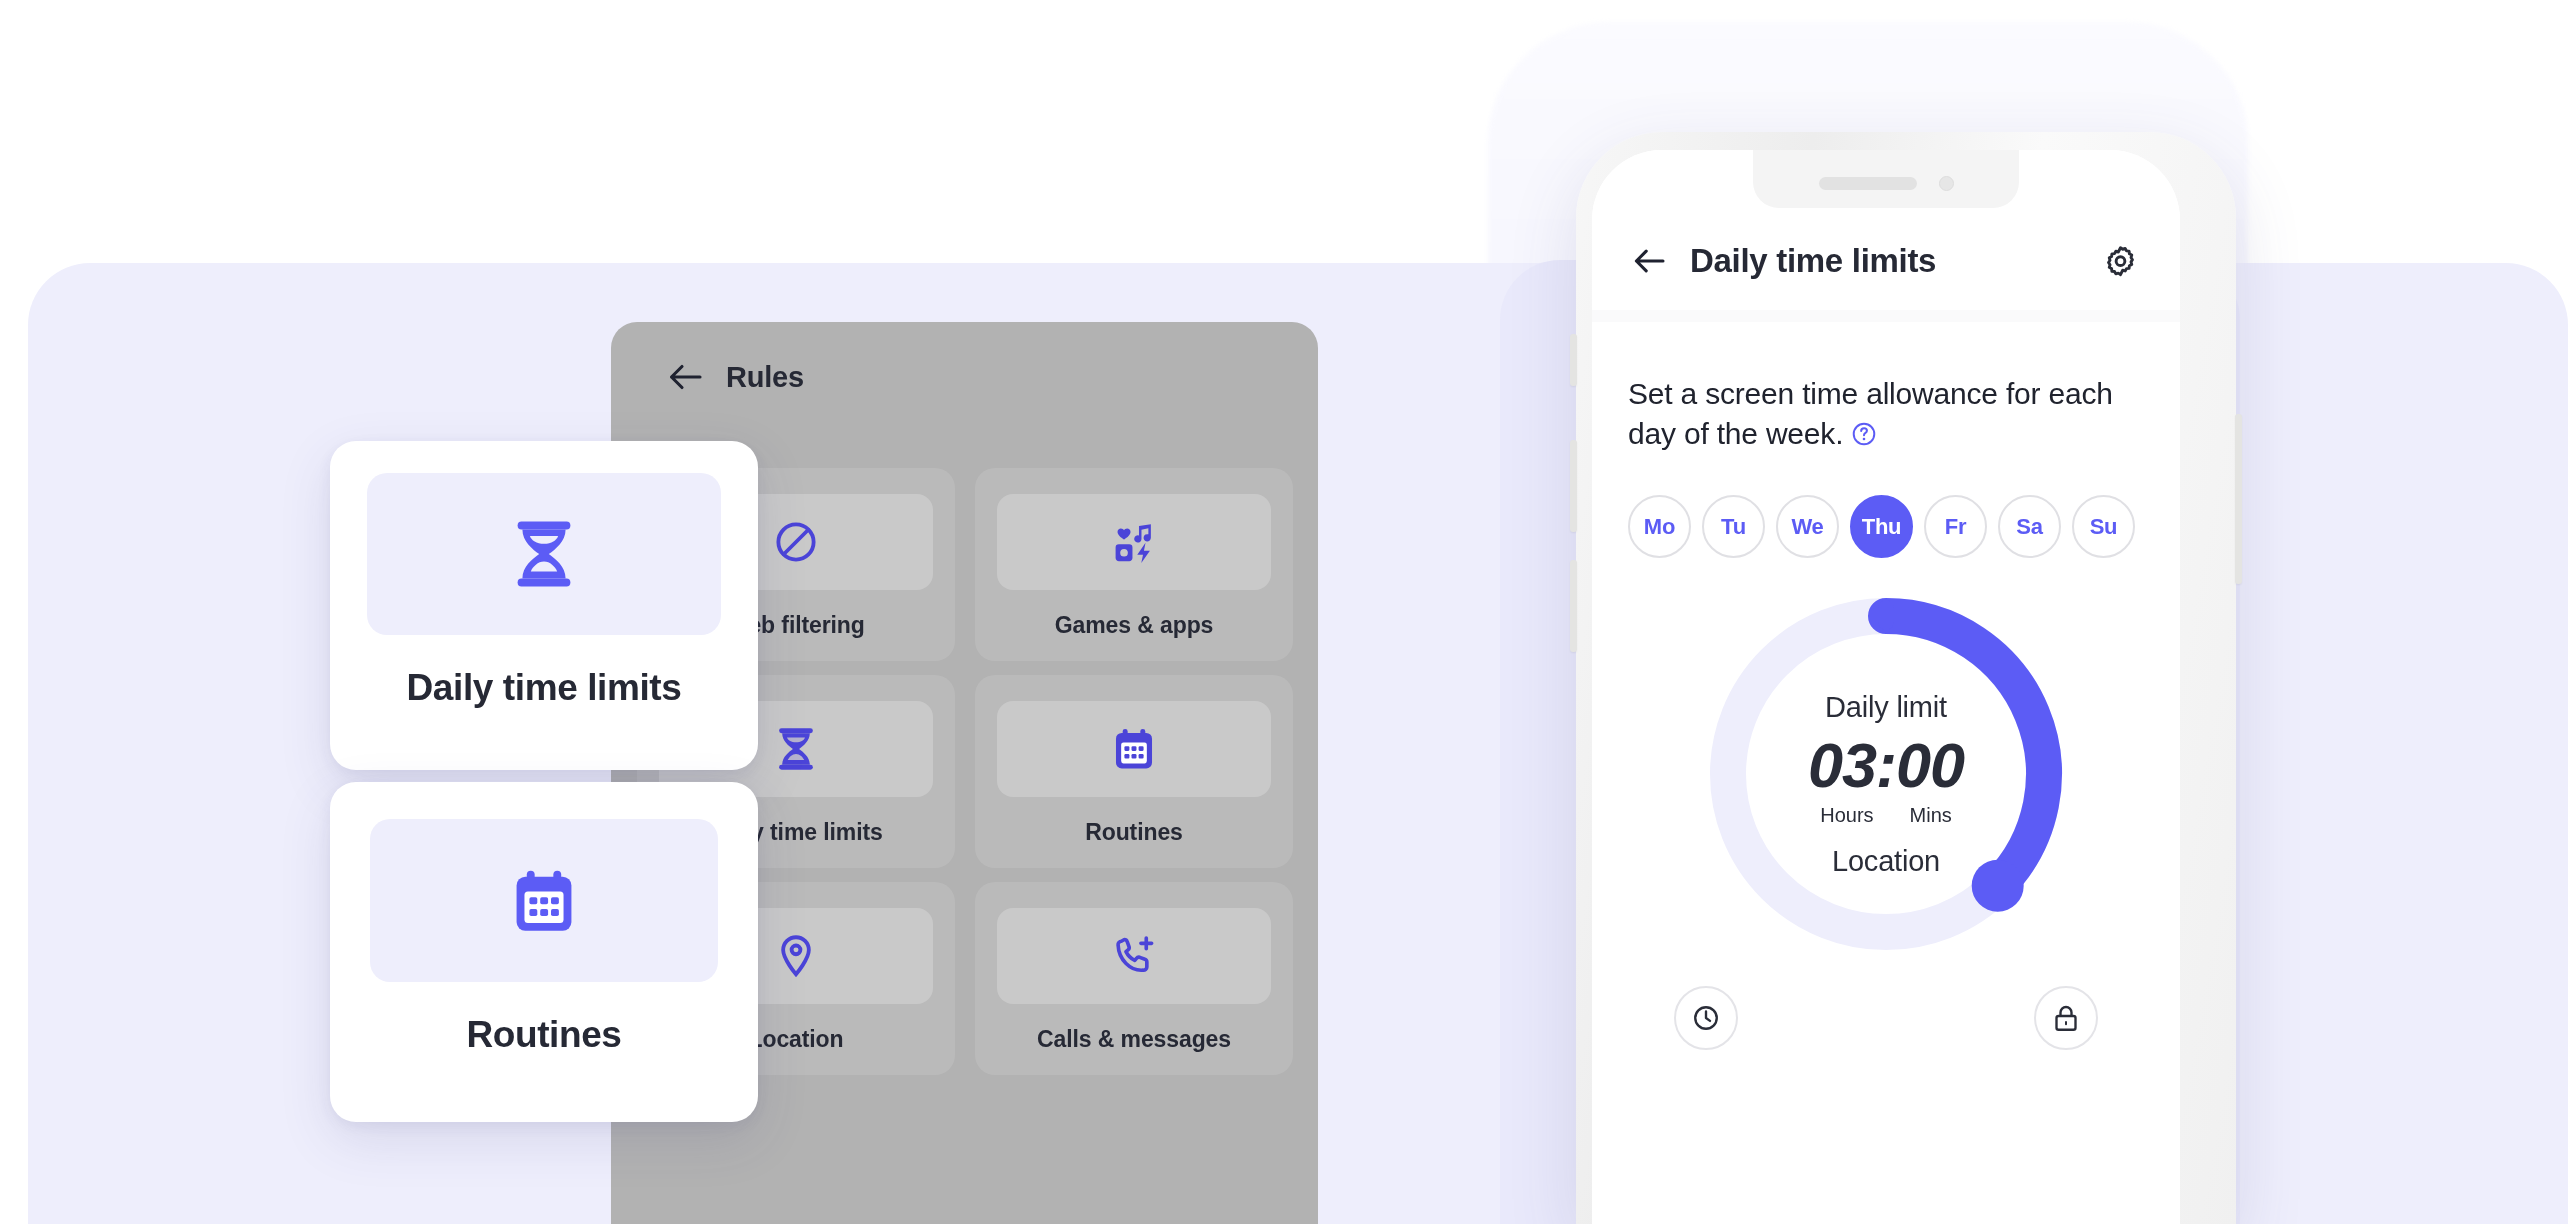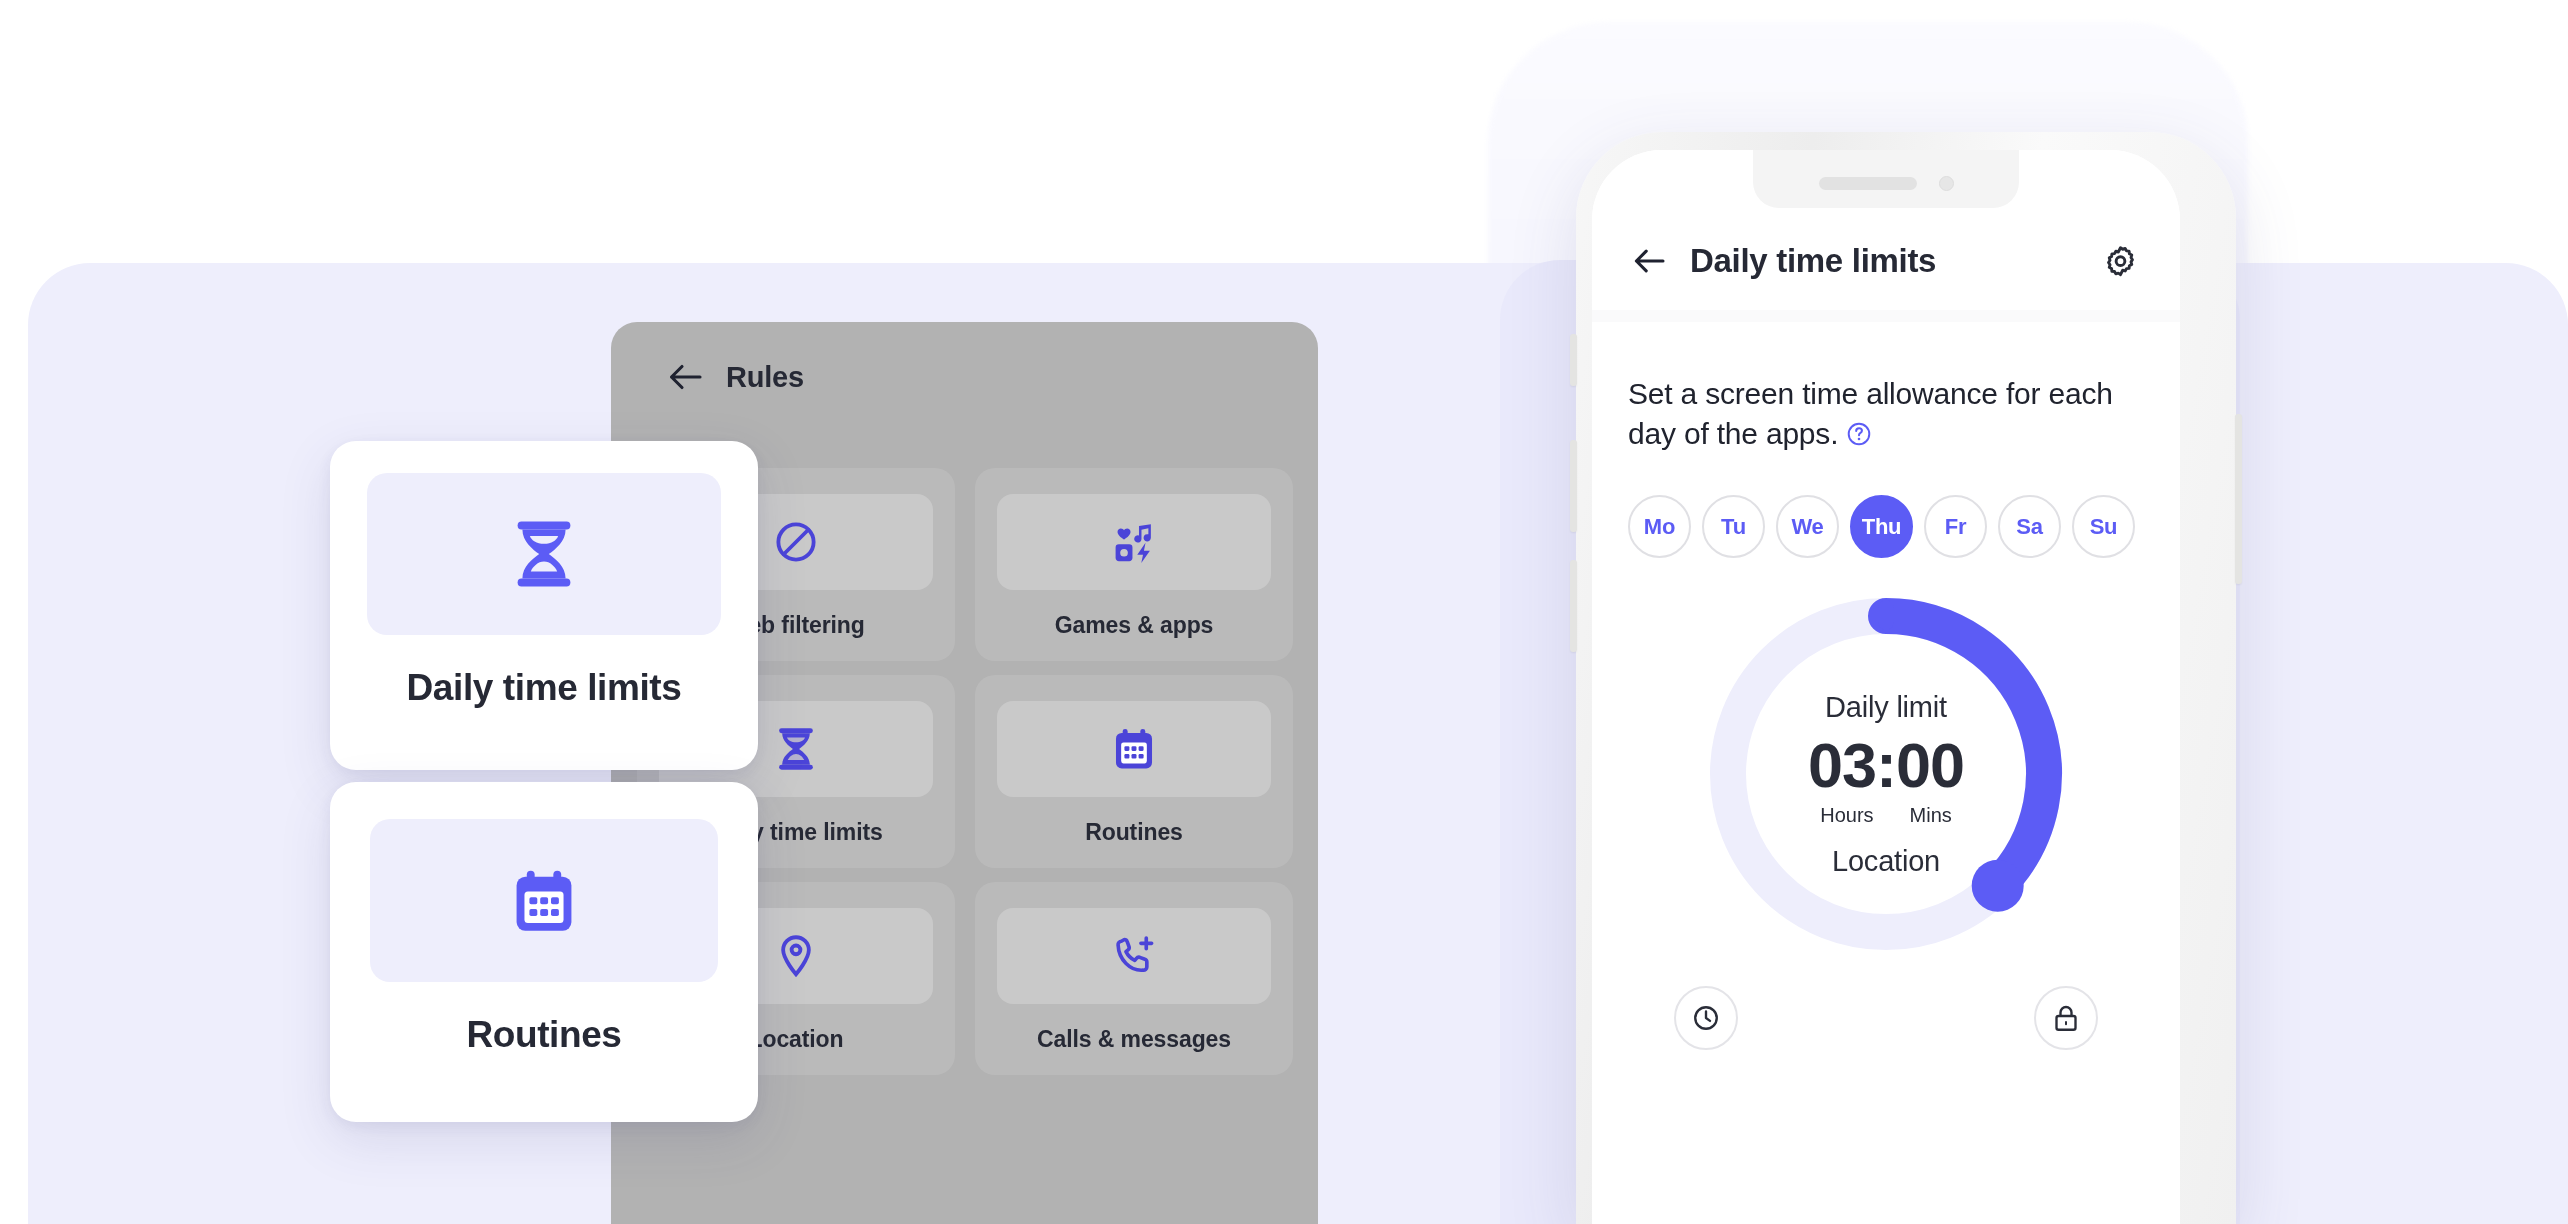--- a/index.html
+++ b/index.html
@@ -185,21 +185,21 @@
   }
 
   .dial-wrap { position: relative; margin: 32px auto 0; width: 368px; height: 368px; }
   .dial-svg { position: absolute; left: 0; top: 0; }
   .dial-center {
     position: absolute; left: 0; right: 0; top: 0; bottom: 0;
     display: flex; flex-direction: column; align-items: center; justify-content: center;
     text-align: center;
   }
   .dial-title { font-size: 29px; color: #2a2d38; letter-spacing: -0.2px; margin-top: 20px; }
-  .dial-time { font-size: 63px; font-weight: 600; color: #2a2d38; line-height: 1.1; margin-top: 7px; letter-spacing: -1px; }
+  .dial-time { font-size: 63px; font-weight: 600; color: #2a2d38; line-height: 1.1; margin-top: 7px; letter-spacing: -1px; font-style: italic; }
   .dial-units { display: flex; gap: 36px; margin-top: 4px; }
   .dial-unit { font-size: 20px; color: #2a2d38; font-weight: 400; }
   .dial-day { font-size: 29px; color: #2a2d38; margin-top: 18px; letter-spacing: -0.2px; }
 
   .bottom-row {
     display: flex; justify-content: space-between;
     padding: 0 46px; margin-top: 28px;
   }
   .round-btn {
     width: 64px; height: 64px; border-radius: 50%;
@@ -357,21 +357,21 @@
         <svg class="hdr-gear" viewBox="0 0 24 24" fill="none">
           <path d="M12 1.9l1.5 1.0 1.7-.5.9 1.6 1.8.2.2 1.8 1.6.9-.5 1.7 1.0 1.5-1.0 1.5.5 1.7-1.6.9-.2 1.8-1.8.2-.9 1.6-1.7-.5L12 20.3l-1.5-1.0-1.7.5-.9-1.6-1.8-.2-.2-1.8-1.6-.9.5-1.7L3.8 12l1.0-1.5-.5-1.7 1.6-.9.2-1.8 1.8-.2.9-1.6 1.7.5z" stroke="#2a2d38" stroke-width="2.0" stroke-linejoin="round"></path>
           <circle cx="12" cy="11.1" r="3.0" stroke="#2a2d38" stroke-width="2.0"></circle>
         </svg>
       </div>
 
       <div class="app-divider"></div>
 
       <div class="app-body">
 
-        <div class="intro"><span>Set a screen time allowance for each day of the apps.</span><span class="help-icon"><svg width="26" height="26" viewBox="0 0 24 24" fill="none">
+        <div class="intro"><span>Set a screen time allowance for each day of the week.</span><span class="help-icon"><svg width="26" height="26" viewBox="0 0 24 24" fill="none">
                 <circle cx="12" cy="12" r="9.5" stroke="#5c5cf5" stroke-width="1.8"></circle>
                 <path d="M9.4 9.2c0-1.5 1.2-2.5 2.7-2.5 1.5 0 2.6 1.0 2.6 2.3 0 1.1-.6 1.7-1.6 2.3-.8.5-1.1 1.0-1.1 1.9" stroke="#5c5cf5" stroke-width="1.9" stroke-linecap="round"></path>
                 <circle cx="12" cy="16.6" r="1.2" fill="#5c5cf5"></circle>
               </svg></span></div>
 
         <div class="days-row">
           <div class="day-pill">Mo</div>
           <div class="day-pill">Tu</div>
           <div class="day-pill">We</div>
           <div class="day-pill selected">Thu</div>

